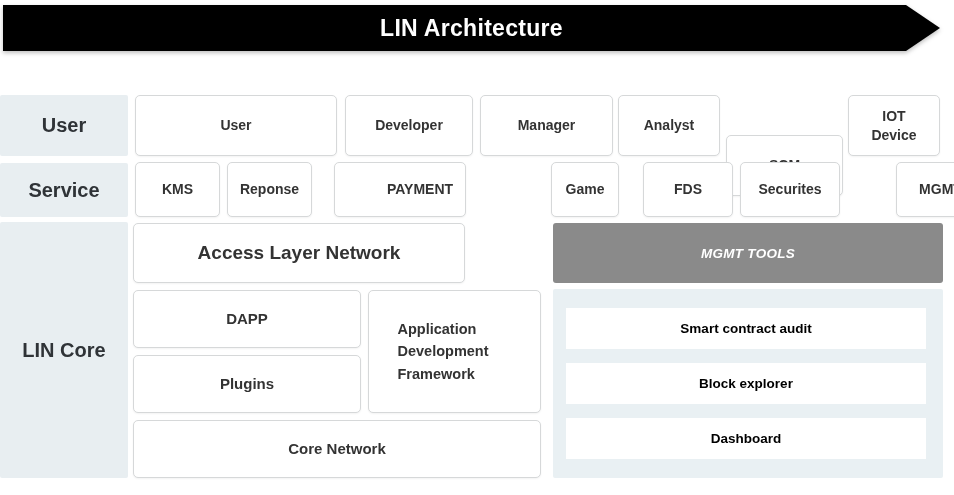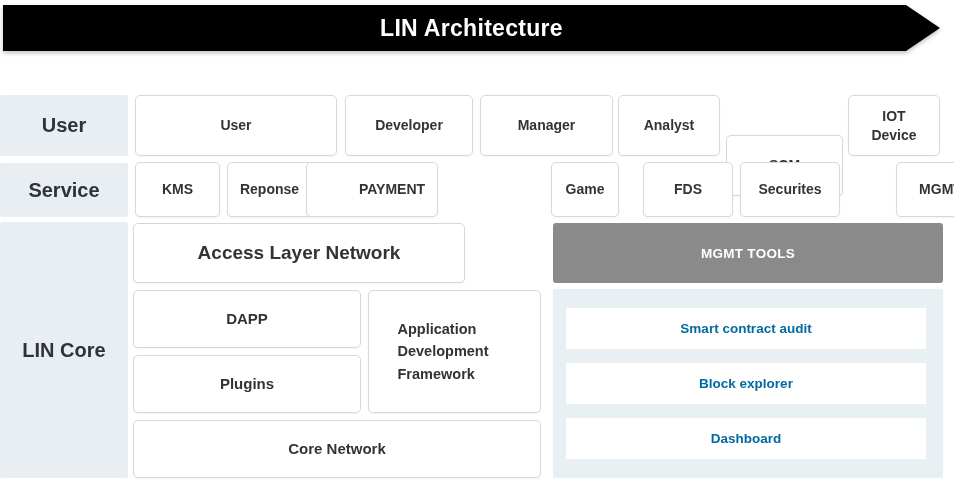--- a/index.html
+++ b/index.html
@@ -68,36 +68,37 @@
     position: absolute;
     left: 553px; top: 223px;
     width: 390px; height: 60px;
     background: #8a8a8a;
     border-radius: 3px;
     display: flex; align-items: center; justify-content: center;
     color: #ffffff;
     font-weight: bold;
     font-size: 13.5px;
     letter-spacing: 0.3px;
+    font-style: italic;
   }
   .tools-panel {
     position: absolute;
     left: 553px; top: 289px;
     width: 390px; height: 189px;
     background: #e9f0f3;
     border-radius: 2px;
   }
   .tool-item {
     position: absolute;
     left: 13px; width: 360px; height: 41px;
     background: #ffffff;
     display: flex; align-items: center; justify-content: center;
     font-weight: bold;
     font-size: 13.5px;
-    color: #0369a1;
+    color: #000000;
   }
 </style>
 </head>
 <body>
 
 <div class="canvas">
 
   <div class="banner-wrap">
     <div class="banner">
       <span>LIN Architecture</span>
@@ -112,21 +113,21 @@
   <div class="node" style="left:345px; top:95px; width:128px; height:61px;">Developer</div>
   <div class="node" style="left:480px; top:95px; width:133px; height:61px;">Manager</div>
   <div class="node" style="left:618px; top:95px; width:102px; height:61px;">Analyst</div>
   <div class="node" style="left:726px; top:95px; width:117px; height:61px;margin-top:40px;">SCM</div>
   <div class="node" style="left:848px; top:95px; width:92px; height:61px;">
     <span class="narrow">IOT Device</span>
   </div>
 
   <div class="node" style="left:135px; top:162px; width:85px; height:55px;">KMS</div>
   <div class="node" style="left:227px; top:162px; width:85px; height:55px;">Reponse</div>
-  <div class="node" style="left:306px; top:162px; width:132px; height:55px;padding-left:40px;">PAYMENT</div>
+  <div class="node" style="left:334px; top:162px; width:132px; height:55px;padding-left:40px;">PAYMENT</div>
   <div class="node" style="left:551px; top:162px; width:68px; height:55px;">Game</div>
   <div class="node" style="left:643px; top:162px; width:90px; height:55px;">FDS</div>
   <div class="node" style="left:740px; top:162px; width:100px; height:55px;">Securites</div>
   <div class="node" style="left:896px; top:162px; width:89px; height:55px;">MGMT</div>
 
   <div class="node" style="left:133px; top:223px; width:332px; height:60px; font-size:19px;">Access Layer Network</div>
   <div class="node" style="left:133px; top:290px; width:228px; height:58px; font-size:15px;">DAPP</div>
   <div class="node" style="left:368px; top:290px; width:173px; height:123px;">
     <span class="adf-text">Application Development Framework</span>
   </div>

